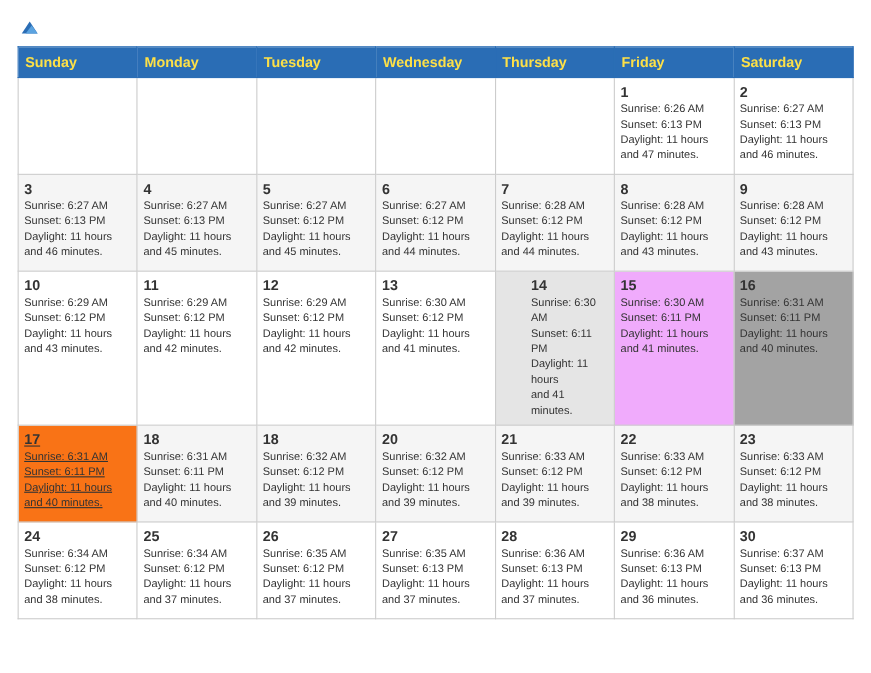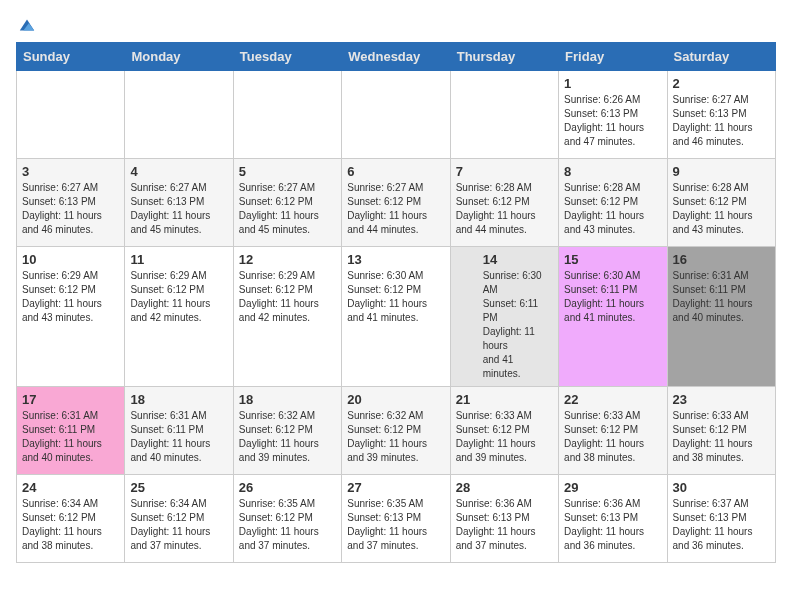--- a/index.html
+++ b/index.html
@@ -57,21 +57,21 @@
       font-size: 15px;
       color: #333;
     }
     table {
       width: 100%;
       border-collapse: collapse;
       table-layout: fixed;
     }
     th {
       background-color: #2a6db5;
-      color: #e5e5e5;
+      color: #fde047;
       text-align: left;
       padding: 6px 6px;
       font-size: 13px;
       font-weight: bold;
       border: 1px solid #2a6db5;
     }
     td {
       vertical-align: top;
       padding: 5px 5px;
       font-size: 10.5px;
@@ -252,21 +252,21 @@
           </td>
           <td style="background: #a3a3a3;">
             <span class="day-num">16</span>
             <div class="day-info" style="white-space: pre-line;">Sunrise: 6:31 AM
 Sunset: 6:11 PM
 Daylight: 11 hours
 and 40 minutes.</div>
           </td>
         </tr>
         <tr>
-          <td style="background: #f9a8d4;">
+          <td style="background: #f97316; text-decoration: underline;">
             <span class="day-num">17</span>
             <div class="day-info" style="white-space: pre-line;">Sunrise: 6:31 AM
 Sunset: 6:11 PM
 Daylight: 11 hours
 and 40 minutes.</div>
           </td>
           <td style="background: rgb(245, 245, 245);">
             <span class="day-num">18</span>
             <div class="day-info" style="white-space: pre-line;">Sunrise: 6:31 AM
 Sunset: 6:11 PM

